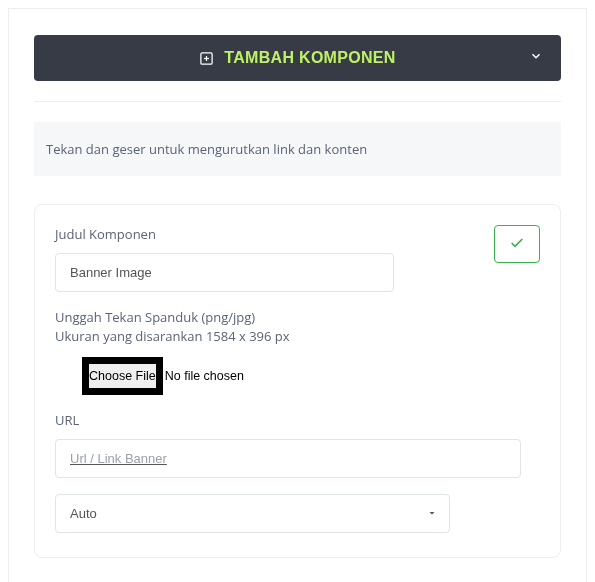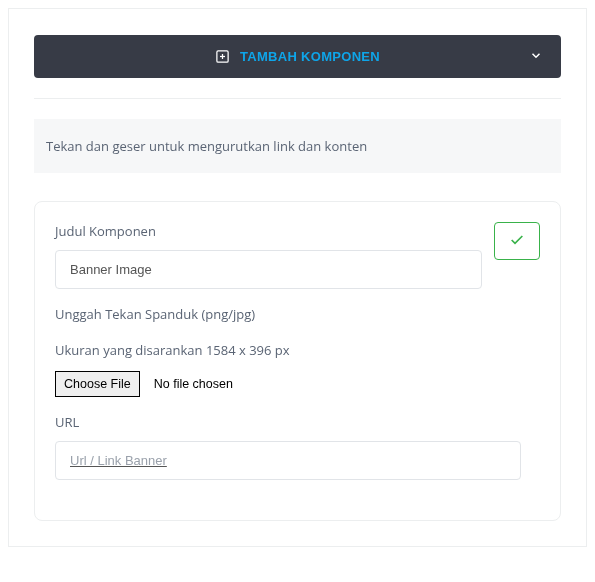--- a/index.html
+++ b/index.html
@@ -14,29 +14,29 @@
   width: 579px;
   border: 1px solid #eceeef;
   padding: 0 25px 25px 25px;
 }
 .add-btn {
   display: flex;
   align-items: center;
   justify-content: center;
   width: 100%;
   background: #373b46;
-  color: #0ea5e9;
+  color: #bef264;
   border: none;
   border-radius: 4px;
   padding: 14px 16px;
   margin-top: 26px;
   position: relative;
   cursor: pointer;
   font-weight: 600;
-  font-size: 13px;
+  font-size: 16px;
   letter-spacing: 0.3px;
 }
 .add-btn .chev {
   position: absolute;
   right: 18px;
   top: 50%;
   transform: translateY(-50%);
 }
 .icon-plus {
   margin-right: 10px;
@@ -73,51 +73,52 @@
   align-items: center;
   justify-content: center;
   cursor: pointer;
 }
 .label {
   color: #5a6474;
   font-size: 13px;
   margin-bottom: 10px;
 }
 .text-input {
-  width: 427px;
+  width: 339px;
   border: 1px solid #e1e4e8;
   border-radius: 4px;
   padding: 11px 14px;
   font-size: 13px;
   color: #555;
   background: #fff;
 }
 .text-input::placeholder { color: #9aa1ab; }
 .group { margin-top: 16px; }
 .upload-group .sub {
   color: #5a6474;
   font-size: 13px;
-  margin-top: 18px;
+  margin-top: 1px;
 }
 .file-row {
   display: flex;
   align-items: center;
   margin-top: 12px;
 }
 .file-btn {
   background: #efefef;
-  border: 1px solid #000000;
-  padding: 5px 8px;
+  border: 7px solid #000000;
+  padding: 5px 0;
   font-size: 12.5px;
   cursor: pointer;
   font-family: Arial, sans-serif;
   color: #000;
+  margin-left: 27px;
 }
 .file-status {
-  margin-left: 14px;
+  margin-left: 2px;
   color: #000;
   font-size: 12.5px;
   font-family: Arial, sans-serif;
 }
 .select-wrap { position: relative; width: 395px; }
 .select {
   width: 100%;
   border: 1px solid #e1e4e8;
   border-radius: 4px;
   padding: 11px 14px;
@@ -188,16 +189,26 @@
         <span class="file-status">No file chosen</span>
       </div>
     </div>
 
     <div class="group">
       <div class="label">URL</div>
       <input class="text-input" style="width: 466px; text-decoration: underline;" type="text" placeholder="Url / Link Banner">
     </div>
 
     <div class="group">
+      <div class="select-wrap">
+        <select class="select">
+          <option>Auto</option>
+        </select>
+        <span class="select-caret">
+          <svg width="12" height="12" viewBox="0 0 24 24" fill="#555">
+              <path d="M7 10l5 5 5-5z"></path>
+            </svg>
+        </span>
+      </div>
     </div>
 
   </div>
 </div>
 
 </body></html>

